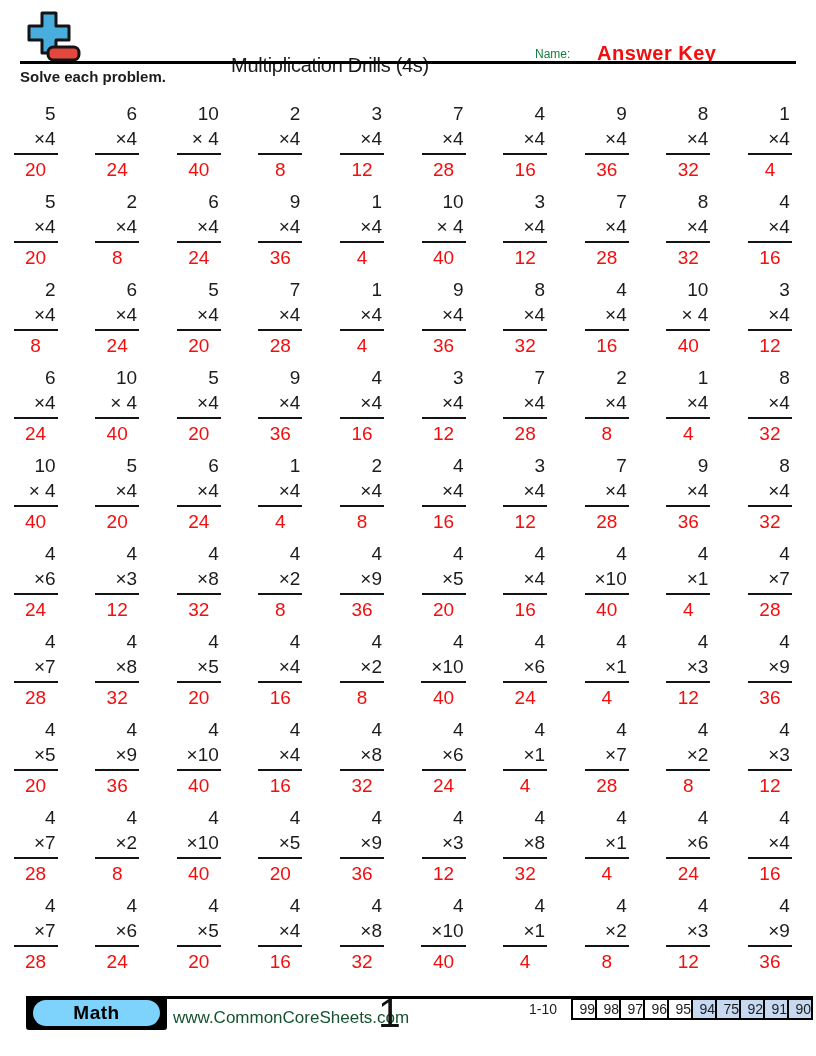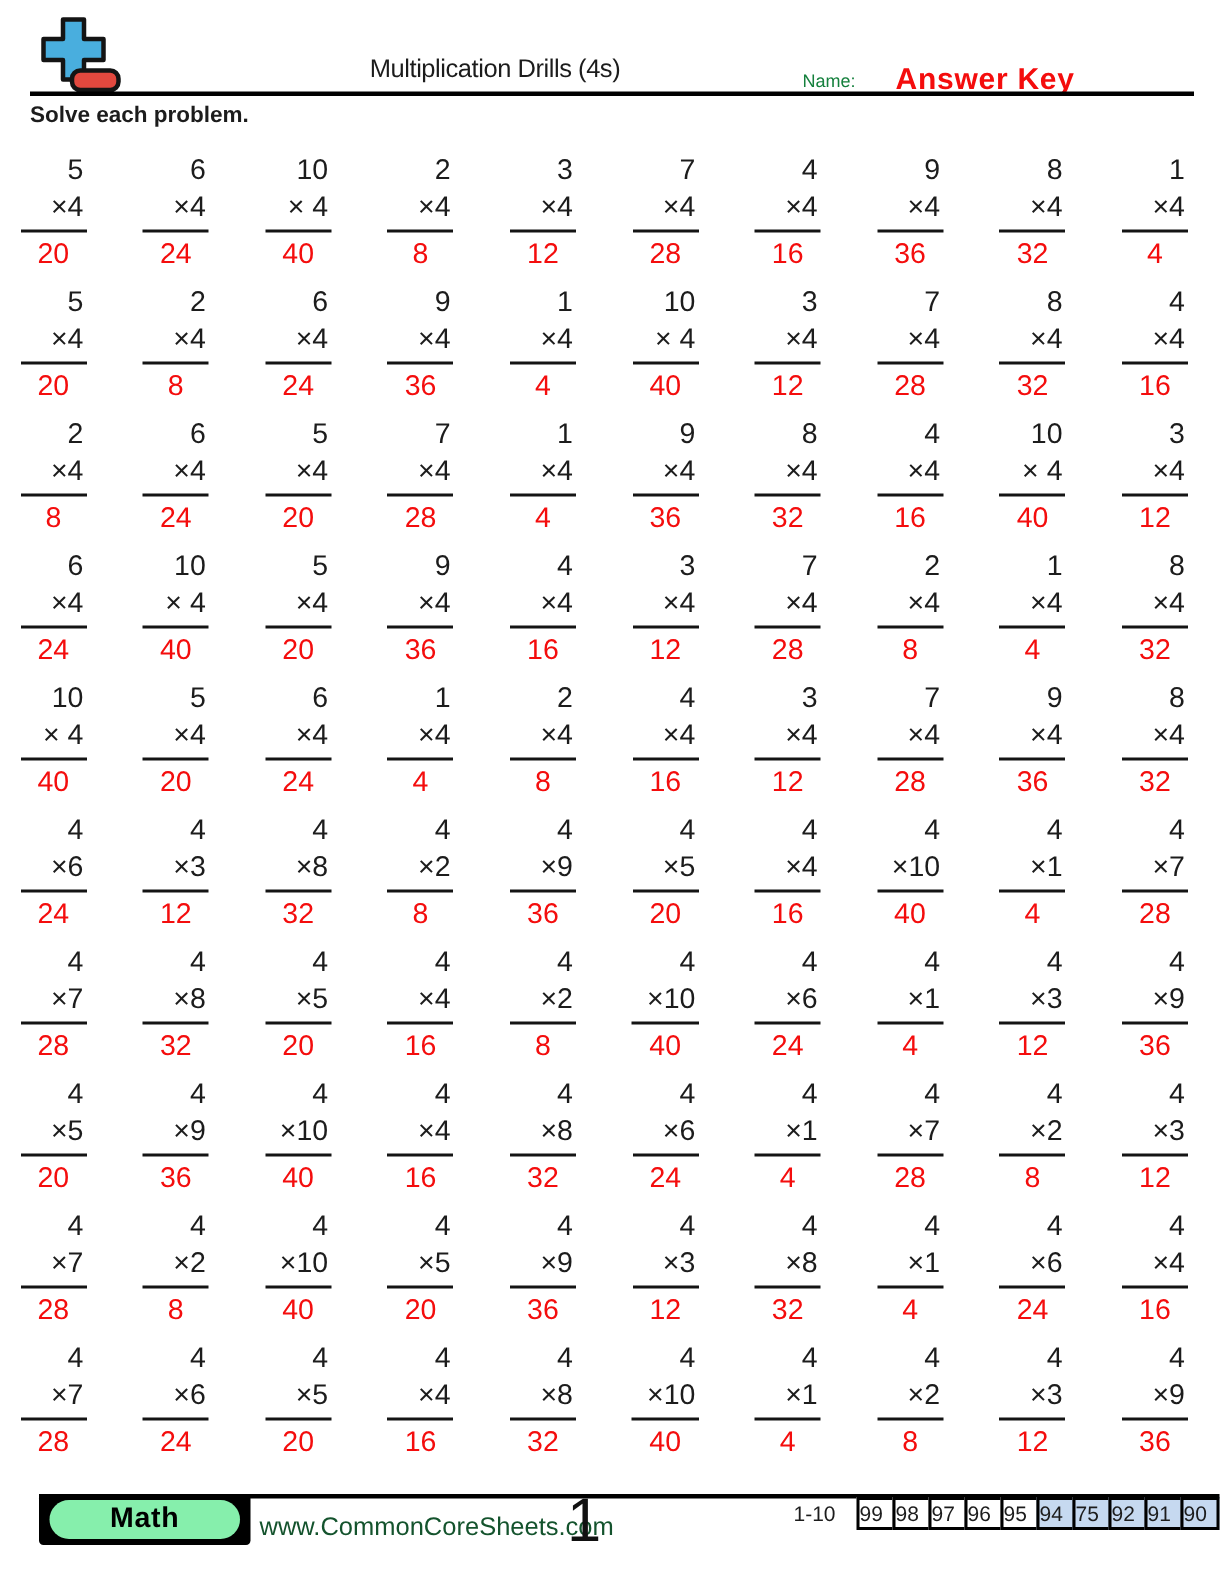--- a/index.html
+++ b/index.html
@@ -5,42 +5,42 @@
   html,body{margin:0;padding:0;}
   body{
     width:816px;height:1056px;background:#ffffff;position:relative;
     font-family:"Liberation Sans", sans-serif;color:#1c1c1c;overflow:hidden;
     --answer-red:#f40d0d;--logo-blue:#49aede;--logo-red:#e2483e;--shade:#c6d9f0;
   }
   .abs{position:absolute;}
   
   .logo{left:18px;top:10px;}
   .header-rule{left:20px;top:61px;width:776px;height:3px;background:#000;}
-  .title{left:0;top:36px;width:660px;text-align:center;font-size:17px;letter-spacing:-0.3px;}
+  .title{left:0;top:54px;width:660px;text-align:center;font-size:20px;letter-spacing:-0.3px;}
   .name-label{left:535px;top:47px;font-size:12px;color:#15803d;}
   .name-value{left:597px;top:42px;font-size:20px;font-weight:bold;color:var(--answer-red);letter-spacing:0.5px;}
   .instruction{left:20px;top:68px;font-size:15px;font-weight:bold;}
   
   .grid{left:0;top:100px;width:816px;display:grid;grid-template-columns:repeat(10,81.6px);grid-auto-rows:88px;}
   .cell{display:flex;justify-content:flex-end;align-items:flex-start;padding-right:24px;box-sizing:border-box;}
   .problem{display:flex;flex-direction:column;align-items:flex-end;font-size:19px;line-height:25px;}
   .stack{text-align:right;border-bottom:2.5px solid #141414;padding:1px 2px 2px 10px;min-width:32px;}
   .answer{align-self:stretch;text-align:center;color:var(--answer-red);padding-top:2px;}
   
   .footer-rule{left:26px;top:996px;width:787px;height:3px;background:#000;}
   .math-bar{left:26px;top:996px;width:141px;height:34px;background:#000;border-radius:3px;display:flex;align-items:center;justify-content:center;}
-  .math-pill{background:#86efac;border-radius:15px;width:127px;height:26px;display:flex;align-items:center;justify-content:center;font-size:19px;font-weight:bold;color:#000;letter-spacing:0.5px;}
+  .math-pill{background:#7dd3fc;border-radius:15px;width:127px;height:26px;display:flex;align-items:center;justify-content:center;font-size:19px;font-weight:bold;color:#000;letter-spacing:0.5px;}
   .website{left:173px;top:1008px;font-size:17px;color:#14532d;}
   .pagenum{left:378px;top:990px;font-size:41px;font-weight:400;color:#111;}
   .grade-table{top:998px;right:3px;display:flex;flex-direction:column;font-size:14px;}
   .grade-row{display:flex;align-items:center;margin-top:-2px;}
   .grade-row:first-child{margin-top:0;}
   .grade-label{width:46px;text-align:center;padding-right:5px;line-height:20px;}
   .grade-cells{display:flex;}
-  .grade-cell{width:22px;height:18px;border:2px solid #000;margin-left:-2px;text-align:left;line-height:18px;background:#fff;}
+  .grade-cell{width:22px;height:18px;border:2px solid #000;margin-left:-2px;text-align:right;line-height:18px;background:#fff;}
   .grade-cell:first-child{margin-left:0;}
   .grade-cell.shaded{background:var(--shade);}
 </style>
 </head>
 <body style="--answer-red: #f40d0d; --logo-blue: #49aede; --logo-red: #e2483e; --shade: #c6d9f0;">
 
 <div class="abs logo">
   <svg width="64" height="54" viewBox="0 0 64 54" aria-hidden="true">
     <path d="M24 3 h14 v13 h13 v14 h-13 v13 h-14 v-13 h-13 v-14 h13 z" fill="#49aede" stroke="#141414" stroke-width="3" stroke-linejoin="round"></path>
     <rect x="30" y="37" width="31" height="13" rx="5.5" fill="#e2483e" stroke="#141414" stroke-width="3"></rect>

